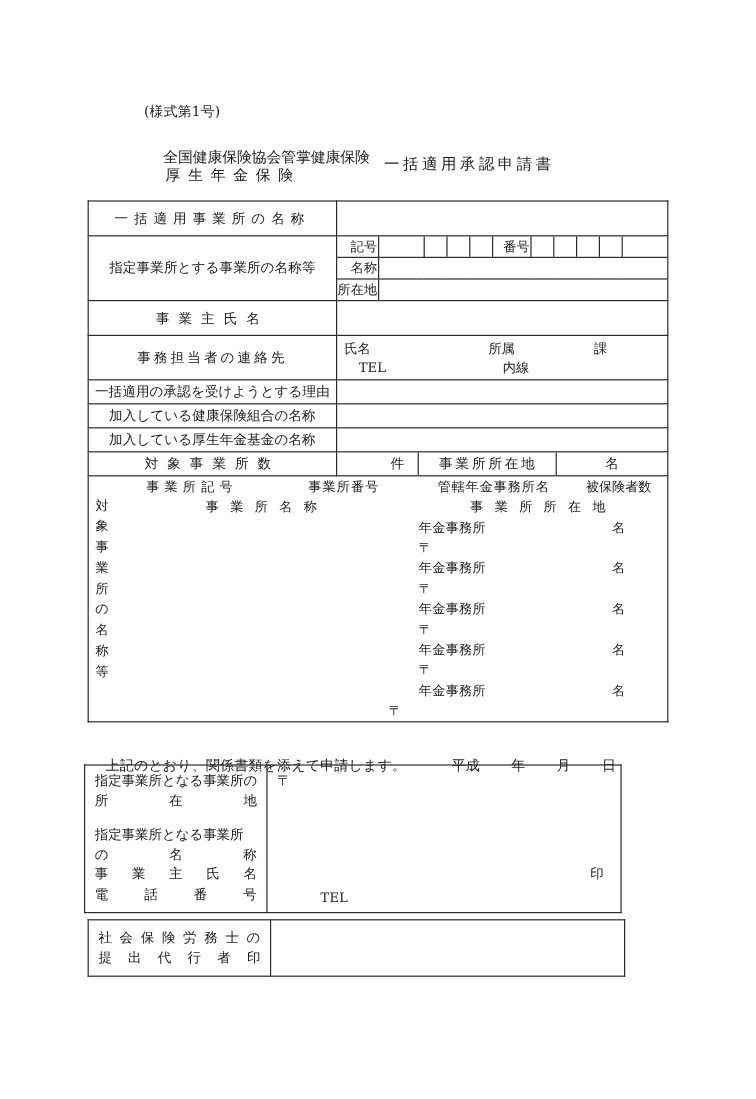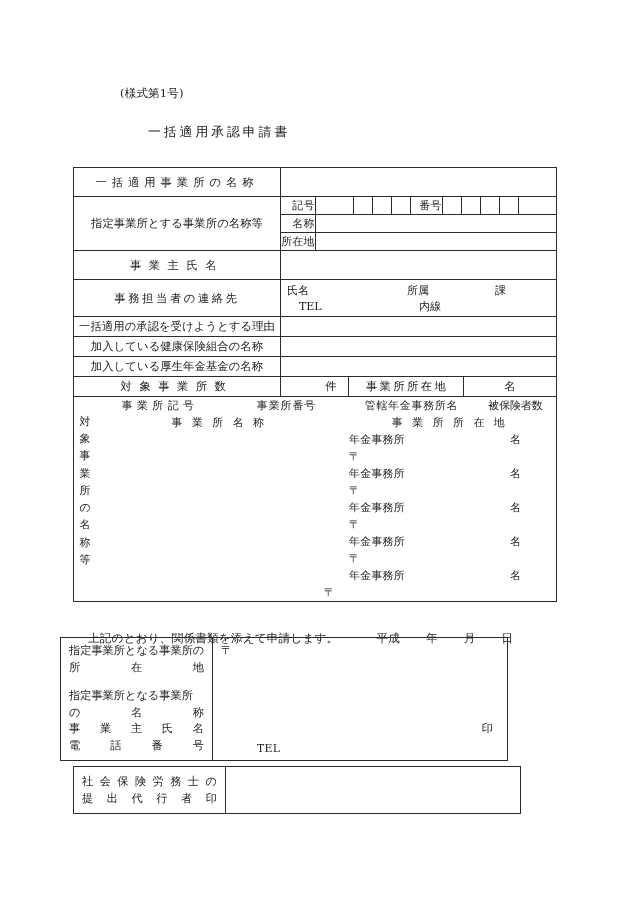--- a/index.html
+++ b/index.html
@@ -219,21 +219,21 @@
     letter-spacing: 0.2px;
   }
   .statement .dt { letter-spacing: 0.2px; }
   .sp-wide-1 { display: inline-block; width: 38px; }
   .sp-wide-2 { display: inline-block; width: 26px; }
   .sp-wide-3 { display: inline-block; width: 26px; }
 
   
   .tbl-bot1 {
     position: absolute;
-    left: 60px;
+    left: 70px;
     top: 637px;
     width: 448px;
     border-collapse: collapse;
     table-layout: fixed;
     font-size: 11.2px;
   }
   .tbl-bot2 {
     position: absolute;
     left: 73px;
     top: 766px;
@@ -280,20 +280,24 @@
   .gap-line { height: 12px; }
 </style>
 </head>
 <body>
 
 <div class="page">
 
   <div class="form-no">(様式第1号)</div>
 
   <div class="title-wrap">
+    <div class="title-stack">
+      <span class="t1">全国健康保険協会管掌健康保険</span>
+      <span class="t2">厚生年金保険</span>
+    </div>
     <div class="title-main">一括適用承認申請書</div>
   </div>
 
   <table class="tbl-main">
     <colgroup>
       <col style="width:207px">
       <col style="width:276px">
     </colgroup>
     <tbody>
 

